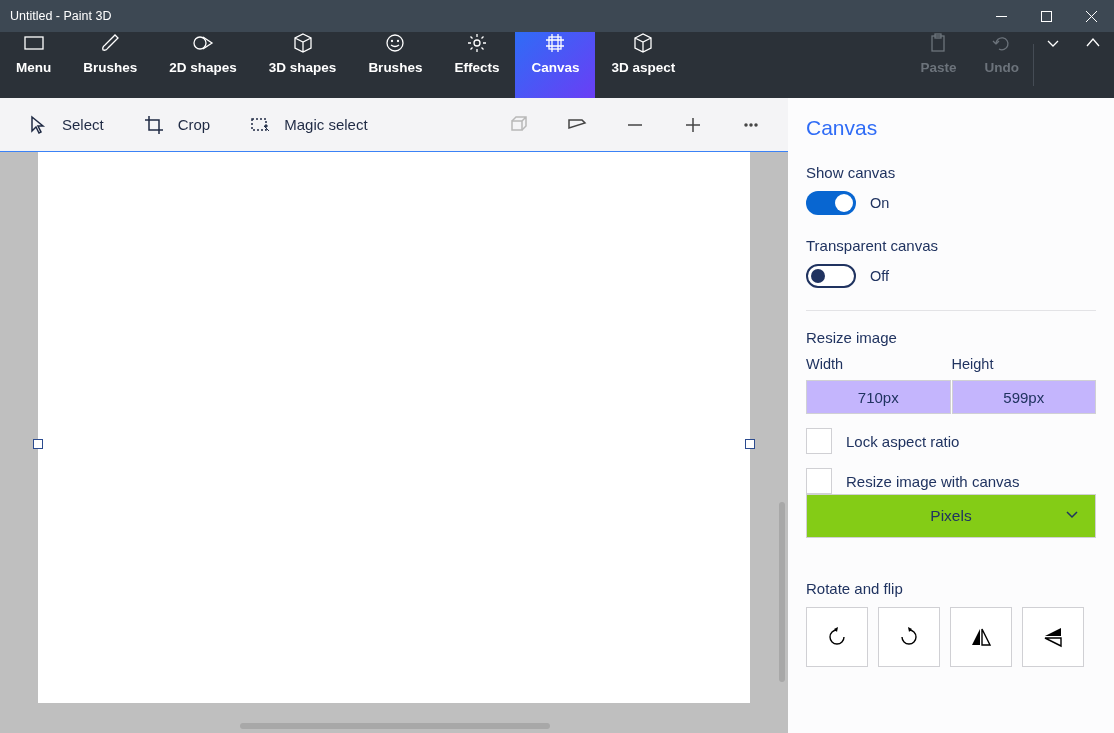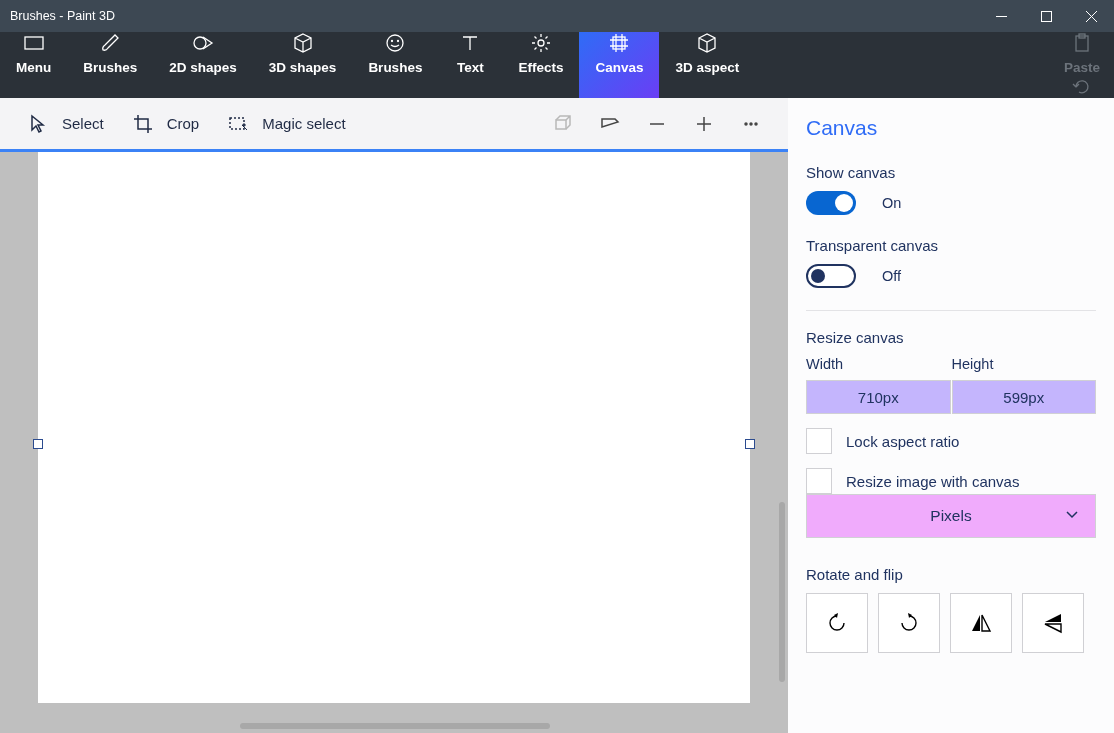--- a/index.html
+++ b/index.html
@@ -11,76 +11,76 @@
   .winbtn { width: 45px; height: 32px; display: flex; align-items: center; justify-content: center; color: #fff; }
   .winbtn svg { width: 11px; height: 11px; stroke: #fff; fill: none; stroke-width: 1; }
 
   
   .ribbon { height: 66px; background: #2b3138; display: flex; align-items: stretch; }
   .ribbon-item { display: flex; flex-direction: column; align-items: center; justify-content: flex-start; color: #fff; font-size: 13.5px; padding: 0 16px; min-width: 64px; gap: 6px; font-weight: bold; }
   .ribbon-item.active { background: linear-gradient(135deg,#2f6cf6,#6a3ef5); }
   .ribbon-item.disabled { color: #6c737b; }
   .ribbon-icon { width: 22px; height: 22px; display: flex; align-items: center; justify-content: center; }
   .ribbon-icon svg { width: 22px; height: 22px; stroke: currentColor; fill: none; stroke-width: 1.3; }
-  .ribbon-end { margin-left: auto; display: flex; flex-direction: column; }
+  .ribbon-end { margin-left: auto; display: flex; }
   .ribbon-end .ribbon-item { padding: 0 14px; min-width: 46px; }
   .ribbon-end .sep { width: 1px; background: #454c55; margin: 12px 0; }
 
   
   .main { display: flex; height: calc(733px - 32px - 66px); }
   .workarea { flex: 1; display: flex; flex-direction: column; min-width: 0; }
-  .toolbar { height: 54px; background: #f4f4f6; border-bottom: 3px solid #3b82f6; display: flex; align-items: center; padding: 0 14px; gap: 1px; }
+  .toolbar { height: 54px; background: #f4f4f6; border-bottom: 1px solid #3b82f6; display: flex; align-items: center; padding: 0 14px; gap: 12px; }
   .tool { display: flex; align-items: center; gap: 14px; padding: 6px 14px; color: #1f2a44; font-size: 15px; }
   .tool svg { width: 20px; height: 20px; stroke: #1f2a44; fill: none; stroke-width: 1.5; }
   .tool-icononly { width: 46px; height: 40px; display: flex; align-items: center; justify-content: center; }
   .tool-icononly svg { width: 20px; height: 20px; stroke: #444; fill: none; stroke-width: 1.5; }
   .toolbar .spacer { flex: 1; }
 
   
   .canvas-wrap { flex: 1; position: relative; background: #bfbfbf; overflow: hidden; }
   .canvas-inner { position: absolute; left: 38px; top: 0; right: 38px; bottom: 30px; background: #fff; }
   .handle { position: absolute; width: 10px; height: 10px; background: #fff; border: 1px solid #2b4b8f; }
   .canvas-scrollv { position: absolute; right: 3px; top: 350px; width: 6px; height: 180px; background: #a8a8a8; border-radius: 3px; }
   .canvas-scrollh { position: absolute; bottom: 4px; left: 240px; width: 310px; height: 6px; background: #a8a8a8; border-radius: 3px; }
 
   
   .panel { width: 326px; background: #fcfcfd; padding: 18px 18px 0 18px; overflow: hidden; position: relative; }
   .panel h1 { color: #2f6cf6; font-weight: 400; font-size: 21px; margin-bottom: 24px; }
   .panel .label { color: #203360; font-size: 15px; margin-bottom: 10px; }
   .panel .divider { border: none; border-top: 1px solid #e3e3e6; margin: 20px 0 18px 0; }
 
-  .toggle-row { display: flex; align-items: center; gap: 26px; margin-bottom: 22px; }
+  .toggle-row { display: flex; align-items: center; gap: 14px; margin-bottom: 22px; }
   .toggle { width: 50px; height: 24px; border-radius: 12px; position: relative; }
   .toggle.on { background: #0866d1; }
   .toggle.on::after { content: ""; position: absolute; right: 3px; top: 3px; width: 18px; height: 18px; background: #fff; border-radius: 50%; }
   .toggle.off { background: #fff; border: 2.4px solid #203360; }
   .toggle.off::after { content: ""; position: absolute; left: 3px; top: 2.6px; width: 14px; height: 14px; background: #203360; border-radius: 50%; }
   .toggle-text { color: #203360; font-size: 14.5px; }
 
   .dim-row { display: flex; gap: 1px; margin-bottom: 14px; }
   .dim-col { flex: 1; }
   .dim-col .lbl { color: #203360; font-size: 14.5px; margin-bottom: 8px; }
   .dim-input { width: 100%; height: 34px; border: 1px solid #d0d0d4; text-align: center; font-size: 15px; color: #203360; background: #c4b5fd; }
 
   .check-row { display: flex; align-items: center; gap: 14px; margin-bottom: 14px; }
   .checkbox { width: 26px; height: 26px; border: 1px solid #d0d0d4; background: #fff; }
   .check-row span { color: #203360; font-size: 15px; }
 
-  .selectbox { width: 100%; height: 44px; border: 1px solid #d0d0d4; background: #f0abfc; display: flex; align-items: center; justify-content: center; color: #203360; font-size: 15.5px; position: relative; margin-bottom: 28px; }
+  .selectbox { width: 100%; height: 44px; border: 1px solid #d0d0d4; background: #84cc16; display: flex; align-items: center; justify-content: center; color: #203360; font-size: 15.5px; position: relative; margin-bottom: 42px; }
   .selectbox .chev { position: absolute; right: 16px; }
 
   .btn-row { display: flex; gap: 10px; }
   .sqbtn { width: 62px; height: 60px; border: 1px solid #d0d0d4; background: #fff; display: flex; align-items: center; justify-content: center; }
   .sqbtn svg { width: 24px; height: 24px; stroke: #000; fill: #000; stroke-width: 0; }
 </style>
 </head>
 <body>
 
 <div class="titlebar">
-  <div class="doc">Brushes - Paint 3D</div>
+  <div class="doc">Untitled - Paint 3D</div>
   <div class="winbtn">
       <svg viewBox="0 0 11 11">
         <line x1="0" y1="5.5" x2="11" y2="5.5"></line>
       </svg>
     </div>
   <div class="winbtn">
       <svg viewBox="0 0 11 11">
         <rect x="0.5" y="0.5" width="10" height="10"></rect>
       </svg>
     </div>
@@ -129,28 +129,20 @@
   <div class="ribbon-item">
     <span class="ribbon-icon">
         <svg viewBox="0 0 22 22">
           <circle cx="11" cy="11" r="8"></circle>
           <circle cx="8" cy="9" r="0.5" fill="#fff"></circle>
           <circle cx="14" cy="9" r="0.5" fill="#fff"></circle>
           <path d="M7 13 Q11 16 15 13"></path>
         </svg>
       </span>
     <span>Brushes</span>
-  </div>
-  <div class="ribbon-item">
-    <span class="ribbon-icon">
-        <svg viewBox="0 0 22 22">
-          <path d="M4 5 L18 5 M11 5 L11 18"></path>
-        </svg>
-      </span>
-    <span>Text</span>
   </div>
   <div class="ribbon-item">
     <span class="ribbon-icon">
         <svg viewBox="0 0 22 22">
           <circle cx="11" cy="11" r="3"></circle>
           <path d="M11 2 L11 5 M11 17 L11 20 M2 11 L5 11 M17 11 L20 11 M4.5 4.5 L6.5 6.5 M15.5 15.5 L17.5 17.5 M17.5 4.5 L15.5 6.5 M6.5 15.5 L4.5 17.5"></path>
         </svg>
       </span>
     <span>Effects</span>
   </div>
@@ -282,21 +274,21 @@
     </div>
 
     <div class="label">Transparent canvas</div>
     <div class="toggle-row">
       <div class="toggle off"></div>
       <span class="toggle-text">Off</span>
     </div>
 
     <hr class="divider">
 
-    <div class="label">Resize canvas</div>
+    <div class="label">Resize image</div>
     <div class="dim-row">
       <div class="dim-col">
         <div class="lbl">Width</div>
         <input class="dim-input" value="710px" style="">
       </div>
       <div class="dim-col">
         <div class="lbl">Height</div>
         <input class="dim-input" value="599px" style="">
       </div>
     </div>

